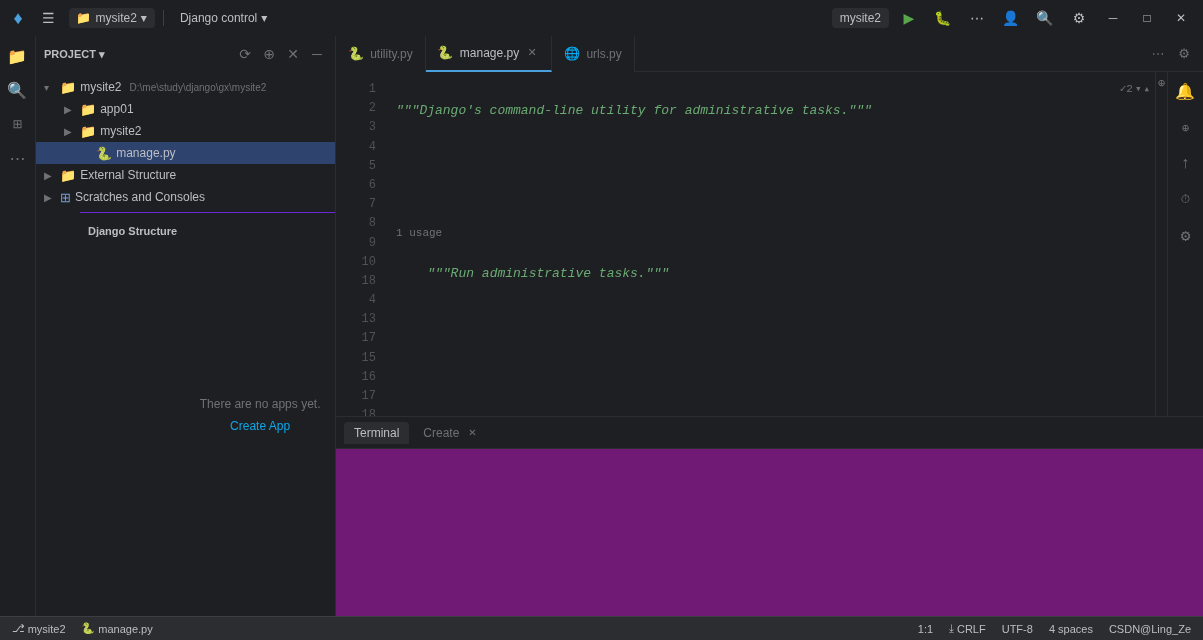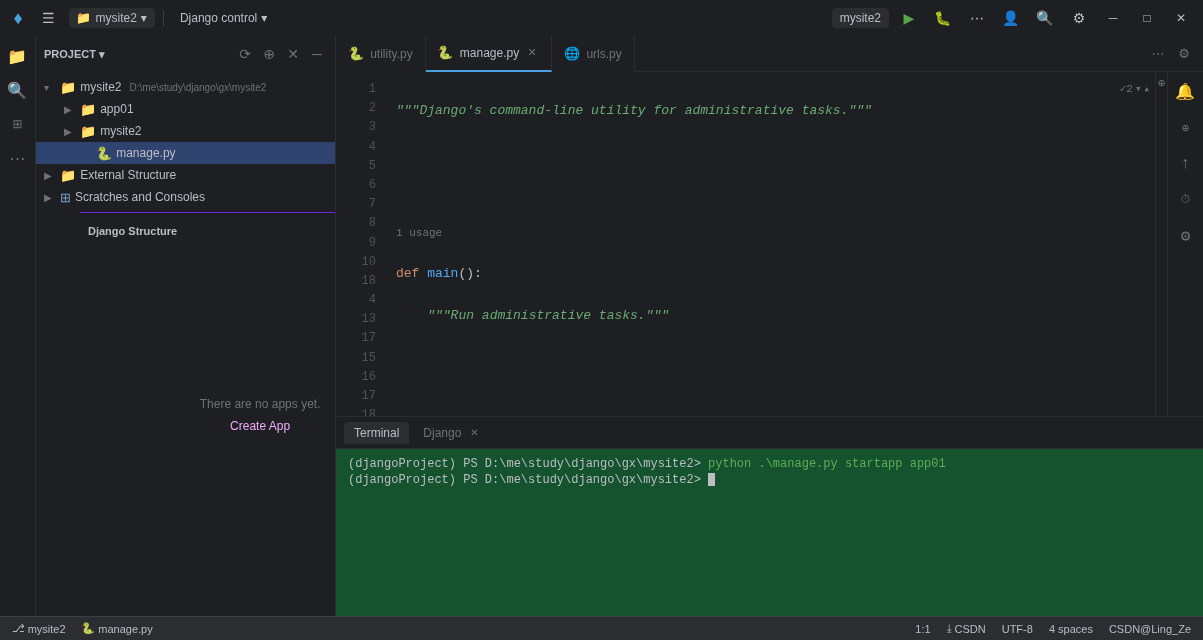--- a/index.html
+++ b/index.html
@@ -186,21 +186,21 @@
       flex-direction: column;
       align-items: center;
       justify-content: center;
       gap: 8px;
     }
     .django-body .empty-text {
       color: #6e7274;
       font-size: 12px;
     }
     .django-body .create-link {
-      color: #f0abfc;
+      color: #0ea5e9;
       cursor: pointer;
       font-size: 12px;
     }
 
     
     #editor-area {
       flex: 1;
       display: flex;
       flex-direction: column;
       background: #1e1f22;
@@ -330,21 +330,21 @@
       display: flex; align-items: center; justify-content: center;
       cursor: pointer;
       border-radius: 4px;
       font-size: 16px;
       color: #6e7274;
     }
 
     
     #terminal-area {
       height: 200px;
-      background: #14532d;
+      background: #701a75;
       border-top: 1px solid #2b2d30;
       display: flex;
       flex-direction: column;
     }
     #terminal-tabs {
       display: flex;
       align-items: center;
       height: 32px;
       background: #1e1f22;
       border-bottom: 1px solid #2b2d30;
@@ -561,21 +561,20 @@
           <div>16</div>
           <div>17</div>
           <div>18</div>
 
         </div>
         <div id="code-content">
 <span class="code-line"><span class="str2">"""Django's command-line utility for administrative tasks."""</span></span>
 <span class="code-line"> </span>
 <span class="code-line"> </span>
 <span class="code-line" style="color:#6e7274; font-size:11px; line-height:1.3;">1 usage</span>
-<span class="code-line"><span class="kw">def</span> <span class="fn">main</span>():</span>
 <span class="code-line">    <span class="str2">"""Run administrative tasks."""</span></span>
 
 
 
 
 
 
 
 
 
@@ -604,30 +603,22 @@
         </div>
       </div>
     </div>
 
     <div id="terminal-area">
       <div id="terminal-tabs">
         <div class="term-tab active">
           <span>Terminal</span>
         </div>
         <div class="term-tab">
-          <span>Django</span>
+          <span>Create</span>
           <span class="tclose">✕</span>
-        </div>
-      </div>
-      <div id="terminal-content">
-        <div class="term-line">
-          <span class="term-path">(djangoProject) PS D:\me\study\django\gx\mysite2&gt; </span><span class="term-cmd">python .\manage.py startapp app01</span>
-        </div>
-        <div class="term-line">
-          <span class="term-path">(djangoProject) PS D:\me\study\django\gx\mysite2&gt; </span><span class="term-cursor"></span>
         </div>
       </div>
     </div>
   </div>
 </div>
 
 <div id="statusbar">
   <div class="sb-item">
     <span>⎇</span>
     <span class="sb-branch">mysite2</span>
@@ -635,21 +626,21 @@
   <div class="sb-item">
     <span>🐍</span>
     <span>manage.py</span>
   </div>
   <div class="sb-spacer"></div>
   <div class="sb-item">
     <span>1:1</span>
   </div>
   <div class="sb-item">
     <span>⤓</span>
-    <span>CSDN</span>
+    <span>CRLF</span>
   </div>
   <div class="sb-item">
     <span>UTF-8</span>
   </div>
   <div class="sb-item">
     <span>4 spaces</span>
   </div>
   <div class="sb-item">
     <span>CSDN@Ling_Ze</span>
   </div>

